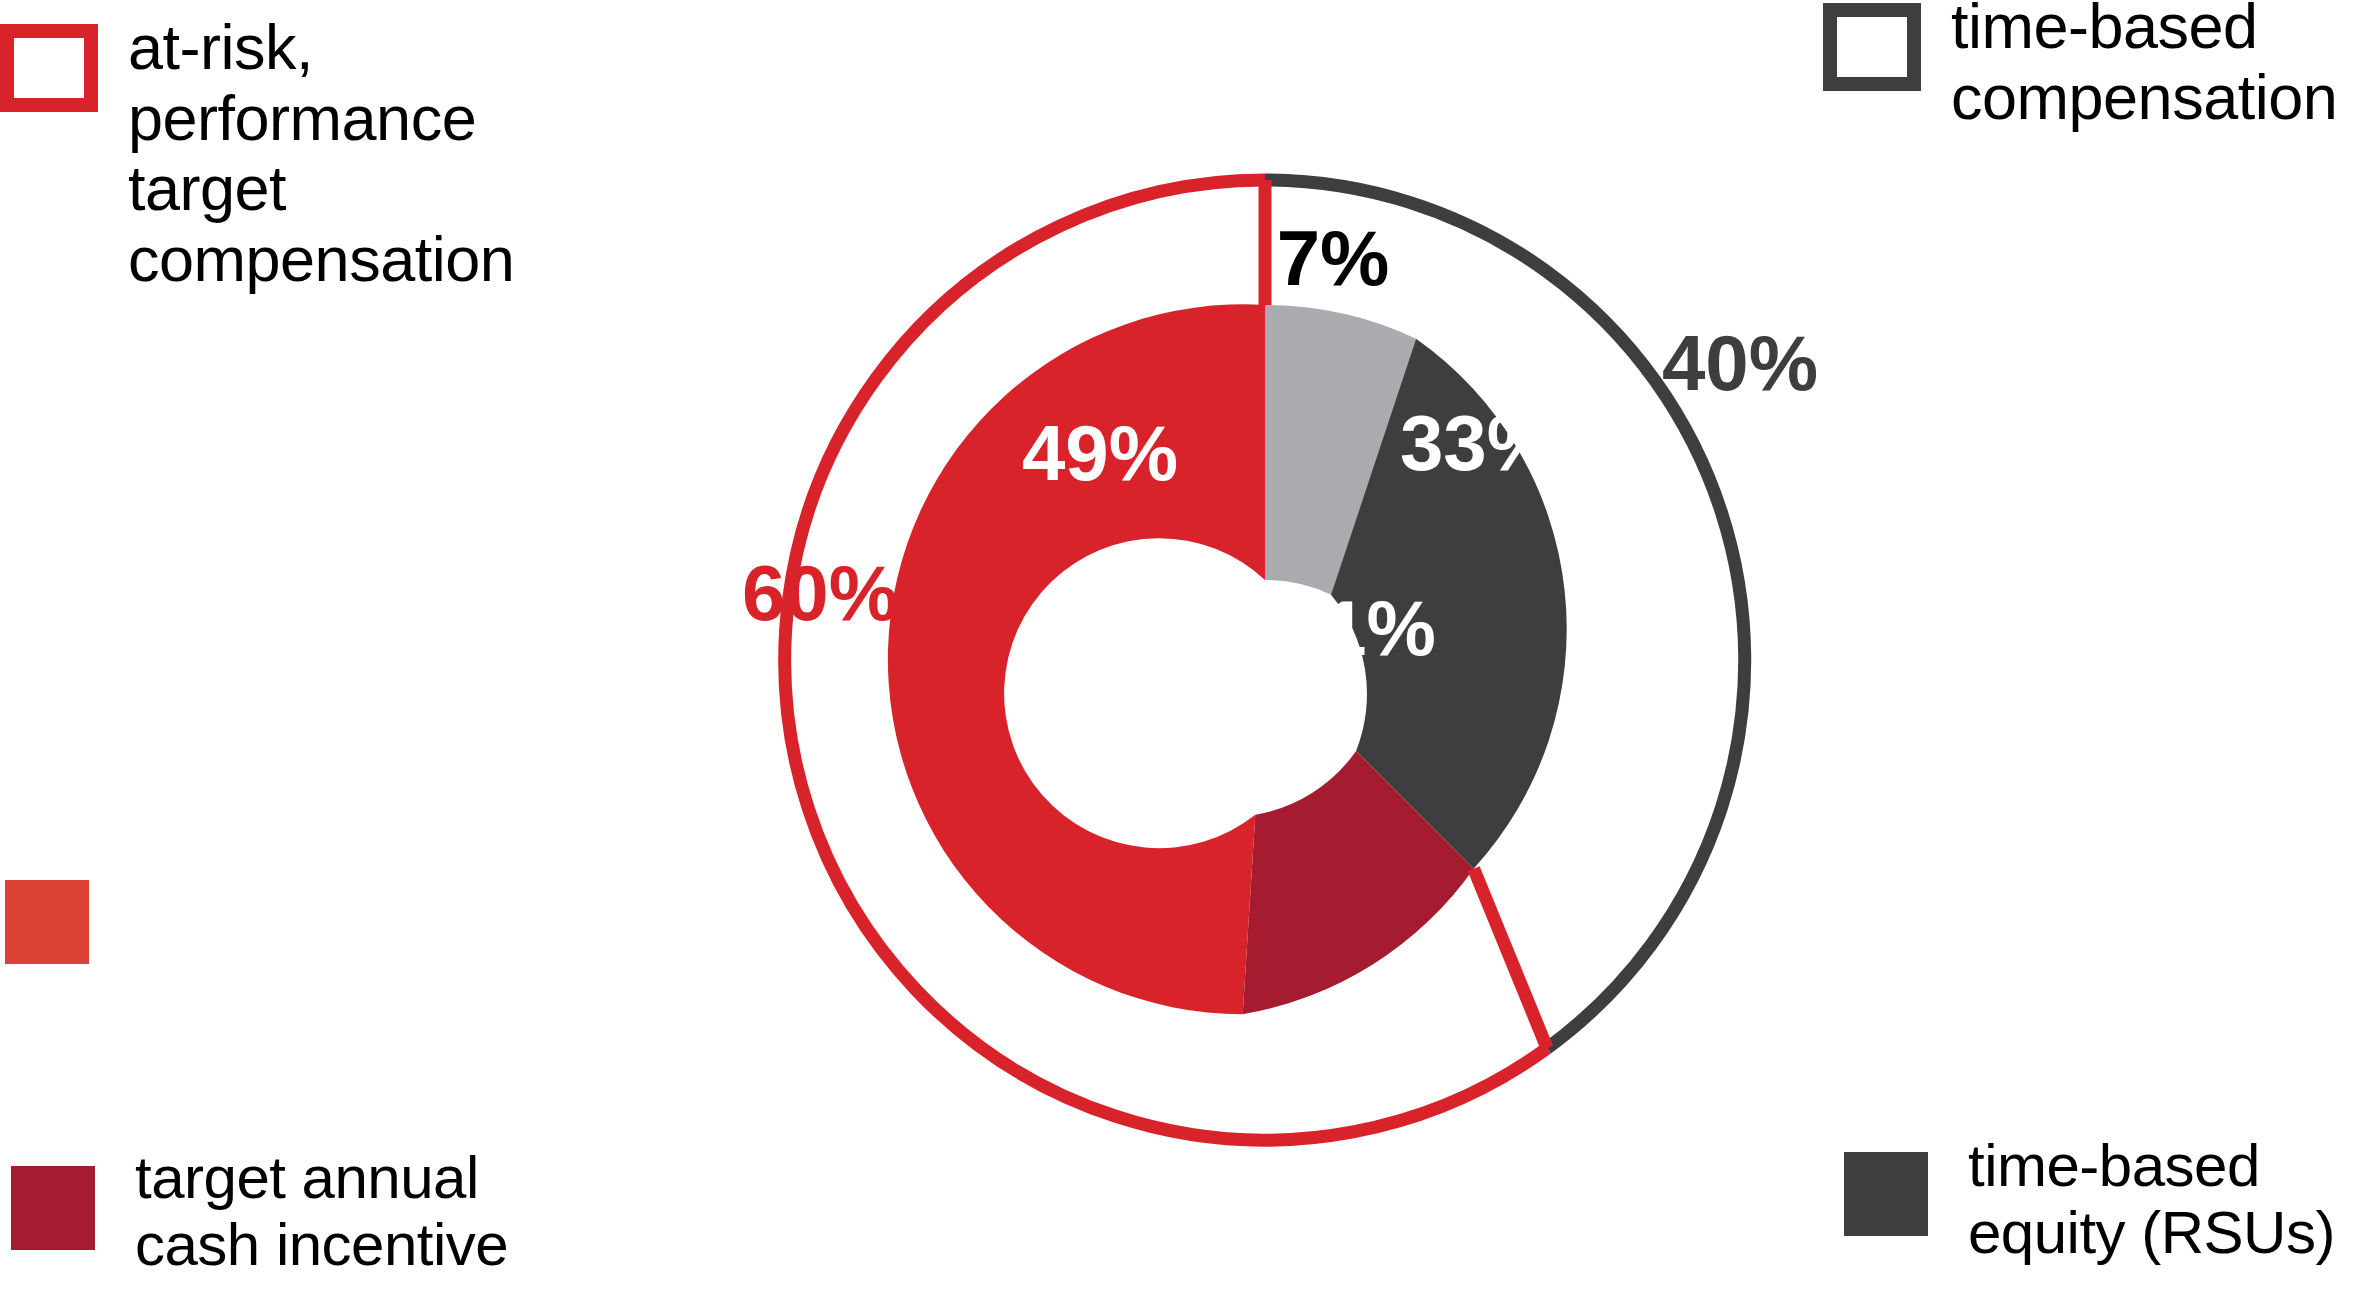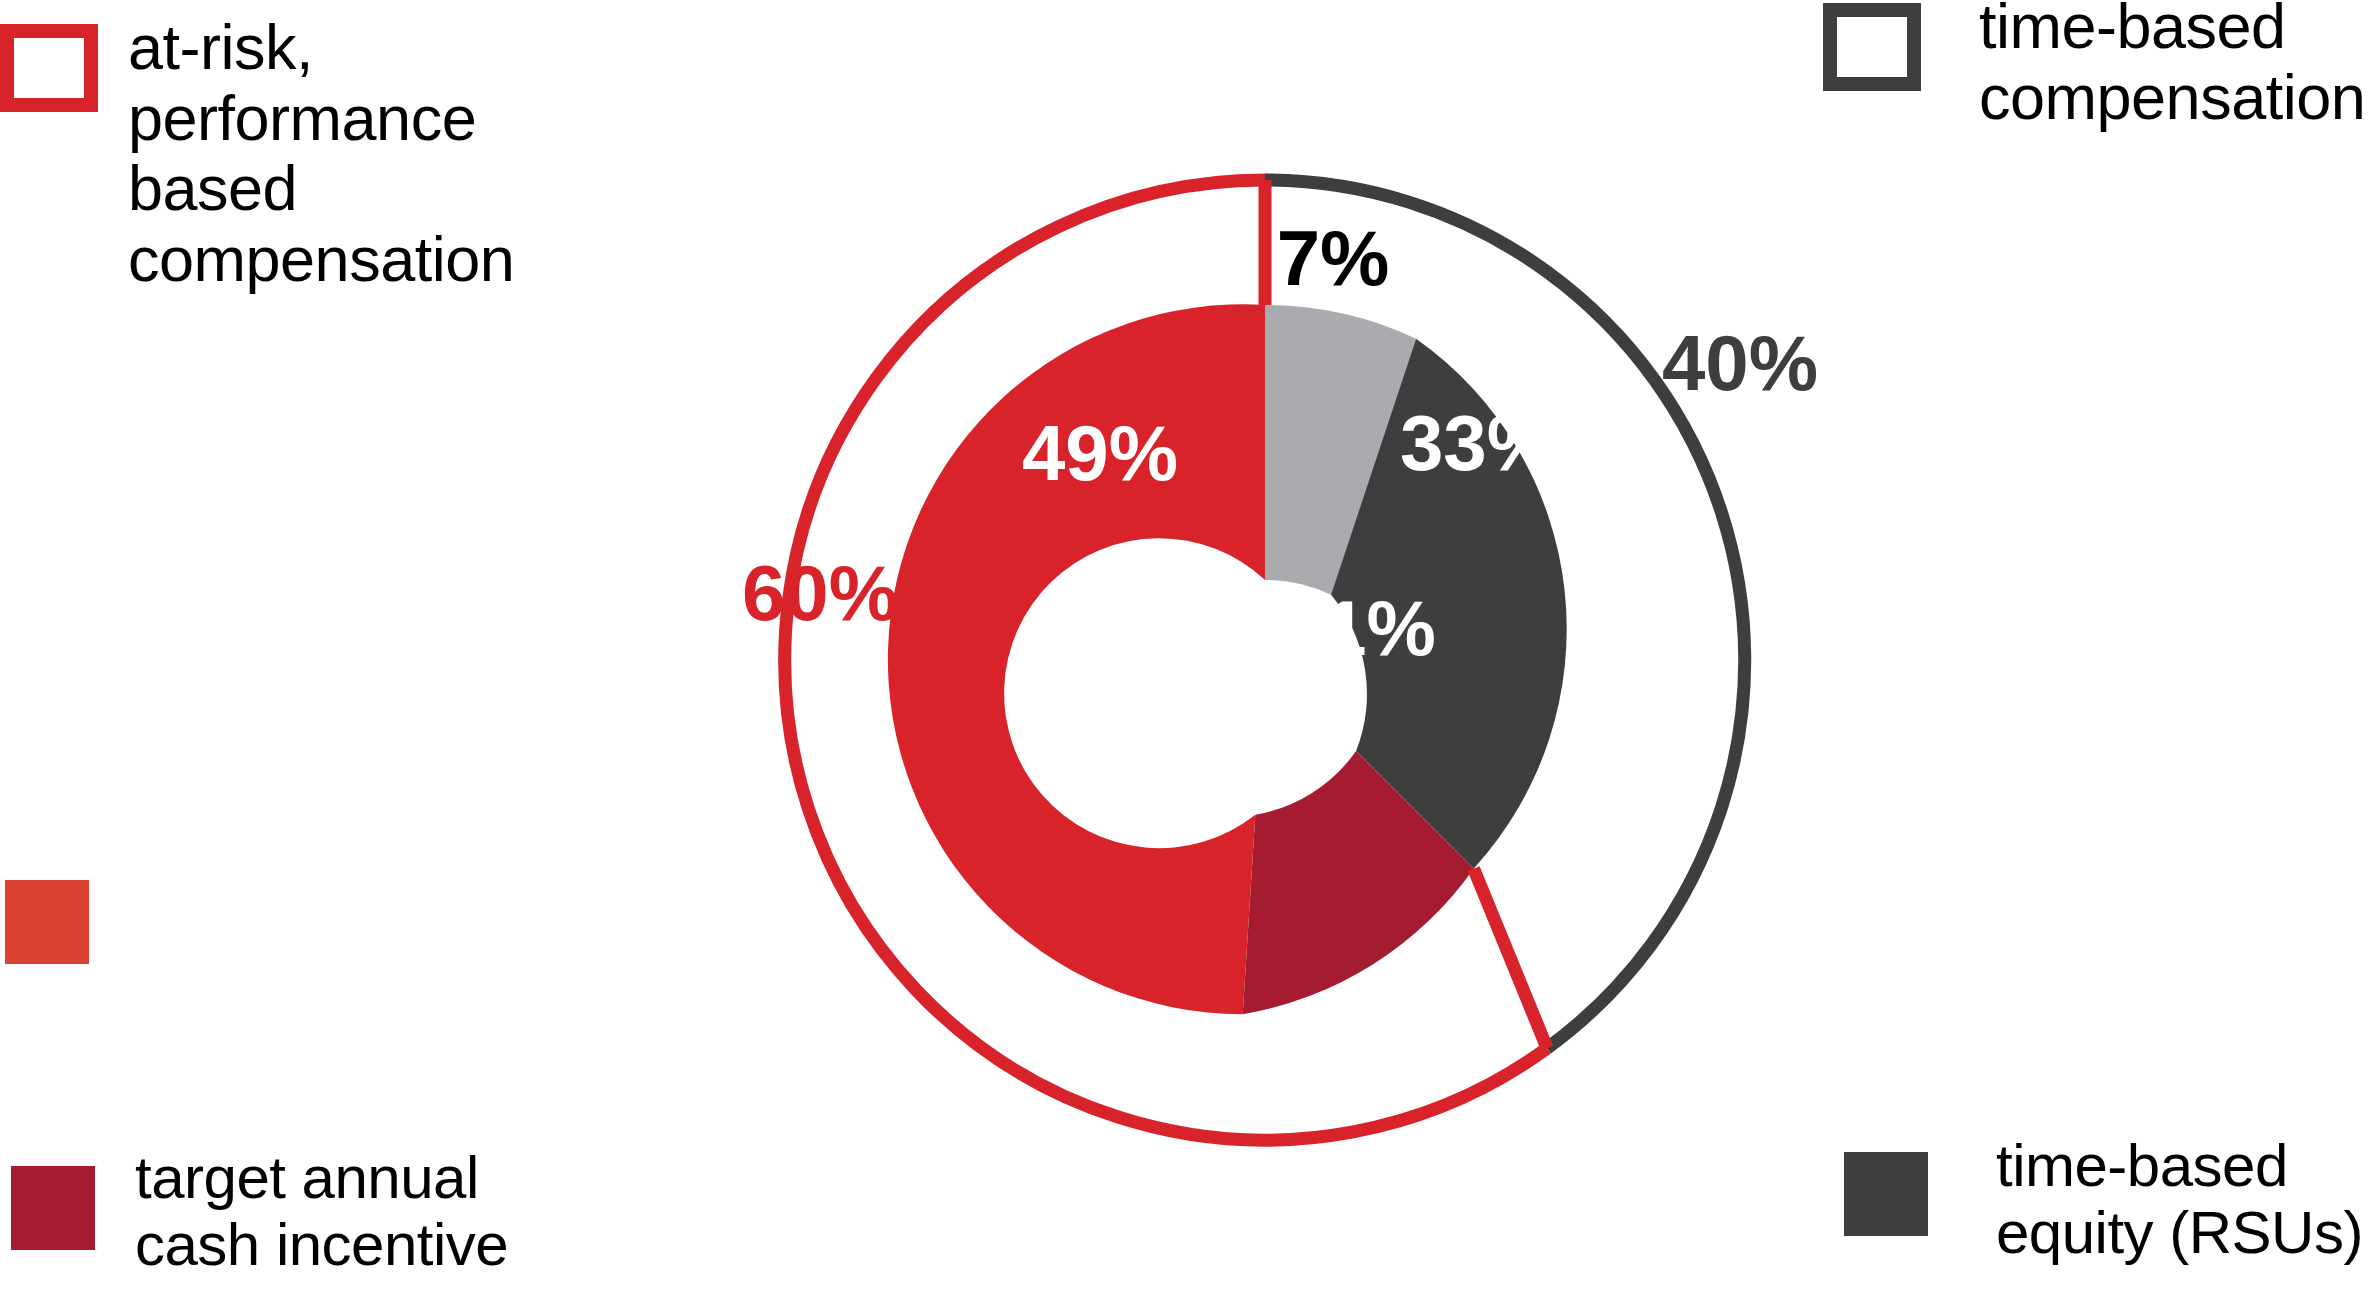--- a/index.html
+++ b/index.html
@@ -19,21 +19,20 @@
   }
 
   
   .legend-item {
     position: absolute;
     display: flex;
     align-items: flex-start;
   }
   .legend-item.right {
     flex-direction: row;
-    gap: 28px;
   }
   .swatch {
     flex: 0 0 auto;
     box-sizing: border-box;
   }
   .swatch.outline-red {
     width: 98px;
     height: 88px;
     border: 14px solid #d8232a;
     background: #ffffff;
@@ -149,21 +148,21 @@
     <g>
       <text class="ring-label" x="1740" y="390" fill="#3e3e40" text-anchor="middle">40%</text>
       <text class="ring-label" x="820" y="620" fill="#d8232a" text-anchor="middle">60%</text>
     </g>
   </svg>
 
   <div class="legend-item" id="legend-at-risk">
     <div class="swatch outline-red"></div>
     <div class="legend-label lg">at-risk,
 performance
-based
+target
 compensation</div>
   </div>
 
   <div class="legend-item" id="legend-psu">
     <div class="swatch solid" style="background:#dc4234"></div>
   </div>
 
   <div class="legend-item" id="legend-cash">
     <div class="swatch solid" style="background:#a51c30"></div>
     <div class="legend-label">target annual

